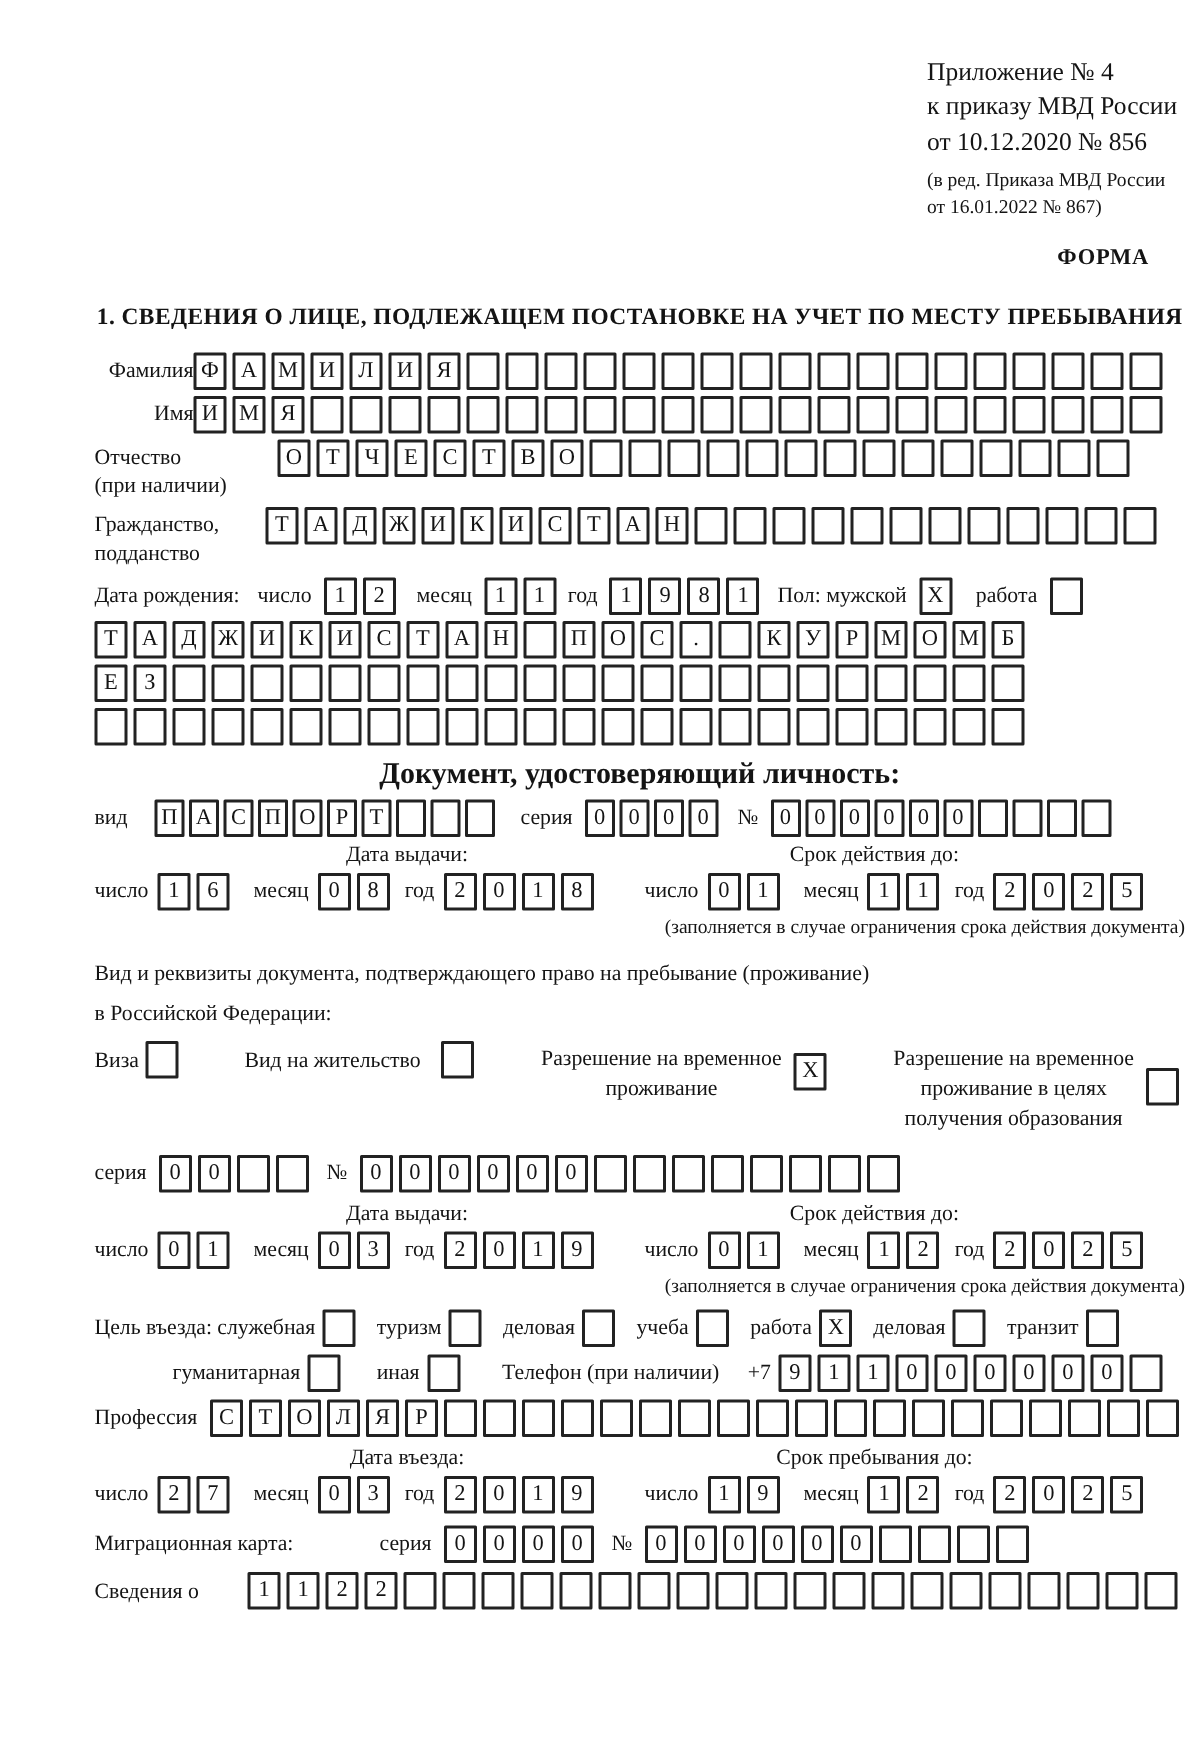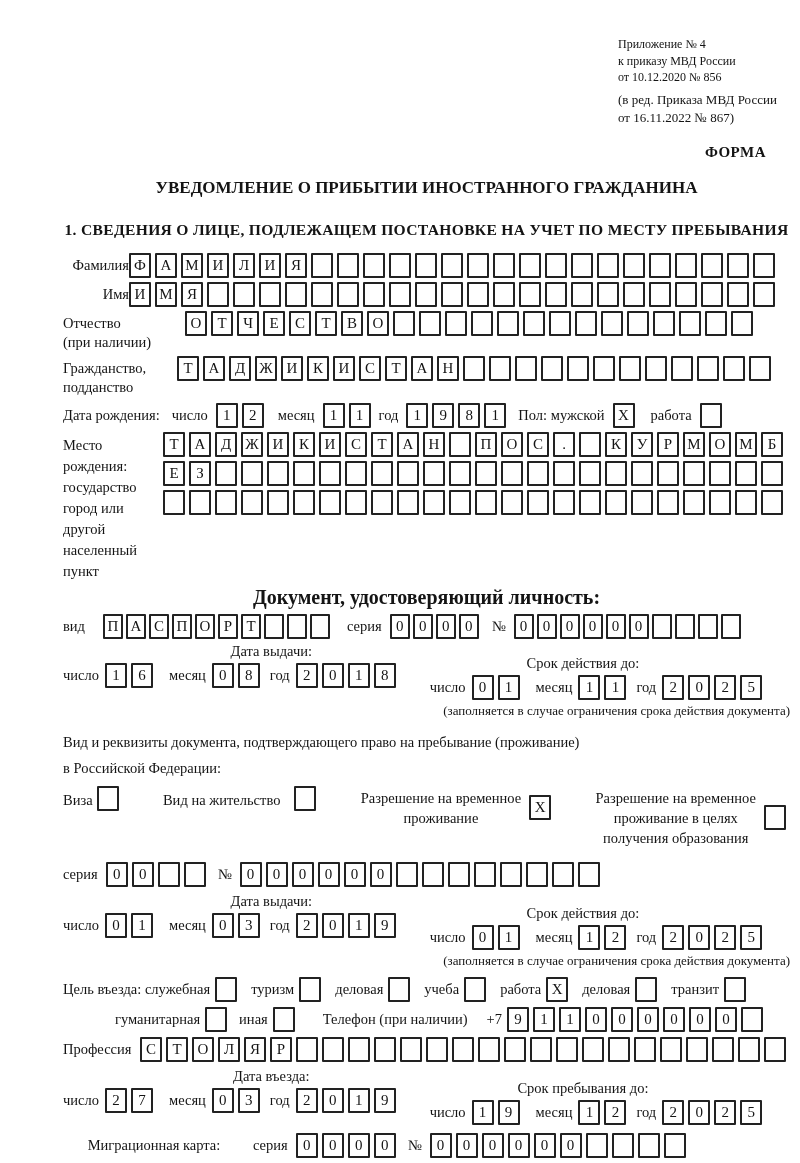--- a/index.html
+++ b/index.html
@@ -5,21 +5,21 @@
   * { margin:0; padding:0; box-sizing:border-box; }
   html,body { width:800px; background:#ffffff; }
   body {
     height:1163px; overflow:hidden;
     font-family:"Liberation Serif","DejaVu Serif",serif;
     color:#141414; font-size:14.5px;
   }
   .page { padding:36px 10px 0 63px; width:800px; }
 
   
-  .appendix { margin-left:555px; font-size:12px; line-height:1.38; }
+  .appendix { margin-left:555px; font-size:17px; line-height:1.38; }
   .edition  { margin-left:555px; font-size:13px;   line-height:1.38; margin-top:5px; }
   .forma { text-align:right; font-weight:bold; font-size:15px; margin:17px 24px 0 0; letter-spacing:.5px; }
 
   
   .title { text-align:center; font-weight:bold; font-size:17px; line-height:1.3; margin-top:16px; }
   .t-underline { display:inline-block; width:66px; border-bottom:2.5px solid #333; height:13px; margin-left:12px; }
   .sec-heading { text-align:center; font-weight:bold; font-size:15.6px; margin-top:22px; letter-spacing:.3px; }
 
   
   .frow { display:flex; align-items:flex-start; margin-bottom:4px; }
@@ -31,35 +31,35 @@
     display:inline-flex; align-items:center; justify-content:center;
     width:22px; height:25px; margin-right:4px; flex:none;
     border:2px solid #222; border-radius:1px;
     font-size:15px; line-height:1; background:#fff;
   }
   .cells.sm .cell { width:20px; margin-right:3px; }
   .mt14 { margin-top:14px; }
 
   
   .irow { display:flex; align-items:center; margin-bottom:4px; }
-  .ilbl { margin-right:8px; flex:none;text-align:center; }
+  .ilbl { margin-right:8px; flex:none; }
   .gap  { margin-left:10px; }
 
   
   .grid-rows .cells { margin-bottom:4px; }
 
   .center-bold { text-align:center; font-weight:bold; font-size:20px; margin:4px 0 5px 0; }
 
   
   .dblock { display:flex; margin-top:8px; }
   .dgroup { flex:none; }
   .dgroup.right { margin-left:30px; }
   .dtitle { text-align:center; font-size:14.5px; margin-bottom:3px; }
   .dtitle.shift-r { padding-left:80px; }
-  .dtitle.shift-l { padding-right:30px;margin-top:12px; }
+  .dtitle.shift-l { padding-right:30px; }
   .drow { display:flex; align-items:center; }
   .dlbl { margin:0 6px 0 12px; flex:none; }
   .dlbl.first { margin-left:0; }
   .note-right { text-align:right; font-size:13px; margin-top:3px; }
 
   
   .para { line-height:1.85; margin-top:10px; }
   .opt-row { display:flex; justify-content:space-between; align-items:flex-start; margin-top:4px; }
   .opt { display:flex; align-items:center; }
   .opt .cells { margin-left:8px; }
@@ -75,26 +75,25 @@
 
 <div class="page">
 
   <div class="appendix">
     <div>Приложение № 4</div>
     <div>к приказу МВД России</div>
     <div>от 10.12.2020 № 856</div>
   </div>
   <div class="edition">
     <div>(в ред. Приказа МВД России</div>
-    <div>от 16.11.2022 № 867)</div>
+    <div>от 16.01.2022 № 867)</div>
   </div>
   <div class="forma">ФОРМА</div>
 
   <div class="title">
-    <div>УВЕДОМЛЕНИЕ О ПРИБЫТИИ ИНОСТРАННОГО ГРАЖДАНИНА</div>
   </div>
 
   <div class="sec-heading">1. СВЕДЕНИЯ О ЛИЦЕ, ПОДЛЕЖАЩЕМ ПОСТАНОВКЕ НА УЧЕТ ПО МЕСТУ ПРЕБЫВАНИЯ</div>
 
   <div class="frow mt14">
     <div class="flabel w66">Фамилия</div>
     <div class="cells">
         <span class="cell">Ф</span>
         <span class="cell">А</span>
         <span class="cell">М</span>
@@ -240,26 +239,20 @@
     <span class="cells">
         <span class="cell">X</span>
       </span>
     <span class="ilbl" style="margin-left:12px;">работа</span>
     <span class="cells">
         <span class="cell"></span>
       </span>
   </div>
 
   <div class="frow" style="margin-top:4px;">
-    <div class="flabel w100" style="line-height:21px;">
-      <div>Место рождения:</div>
-      <div>государство</div>
-      <div>город или другой</div>
-      <div>населенный пункт</div>
-    </div>
     <div class="grid-rows">
       <div class="cells">
           <span class="cell">Т</span>
           <span class="cell">А</span>
           <span class="cell">Д</span>
           <span class="cell">Ж</span>
           <span class="cell">И</span>
           <span class="cell">К</span>
           <span class="cell">И</span>
           <span class="cell">С</span>
@@ -566,21 +559,21 @@
     <span class="p-lbl">транзит</span>
     <span class="cells">
         <span class="cell"></span>
       </span>
   </div>
   <div class="prow" style="padding-left:52px;font-family:Liberation Serif, serif;">
     <span class="p-lbl first">гуманитарная</span>
     <span class="cells">
         <span class="cell"></span>
       </span>
-    <span class="p-lbl" style="margin-left:8px;">иная</span>
+    <span class="p-lbl" style="margin-left:20px;">иная</span>
     <span class="cells">
         <span class="cell"></span>
       </span>
     <span class="p-lbl" style="margin-left:24px;">Телефон (при наличии)</span>
     <span class="p-lbl" style="margin-left:14px;">+7</span>
     <span class="cells">
         <span class="cell">9</span>
         <span class="cell">1</span>
         <span class="cell">1</span>
         <span class="cell">0</span>

